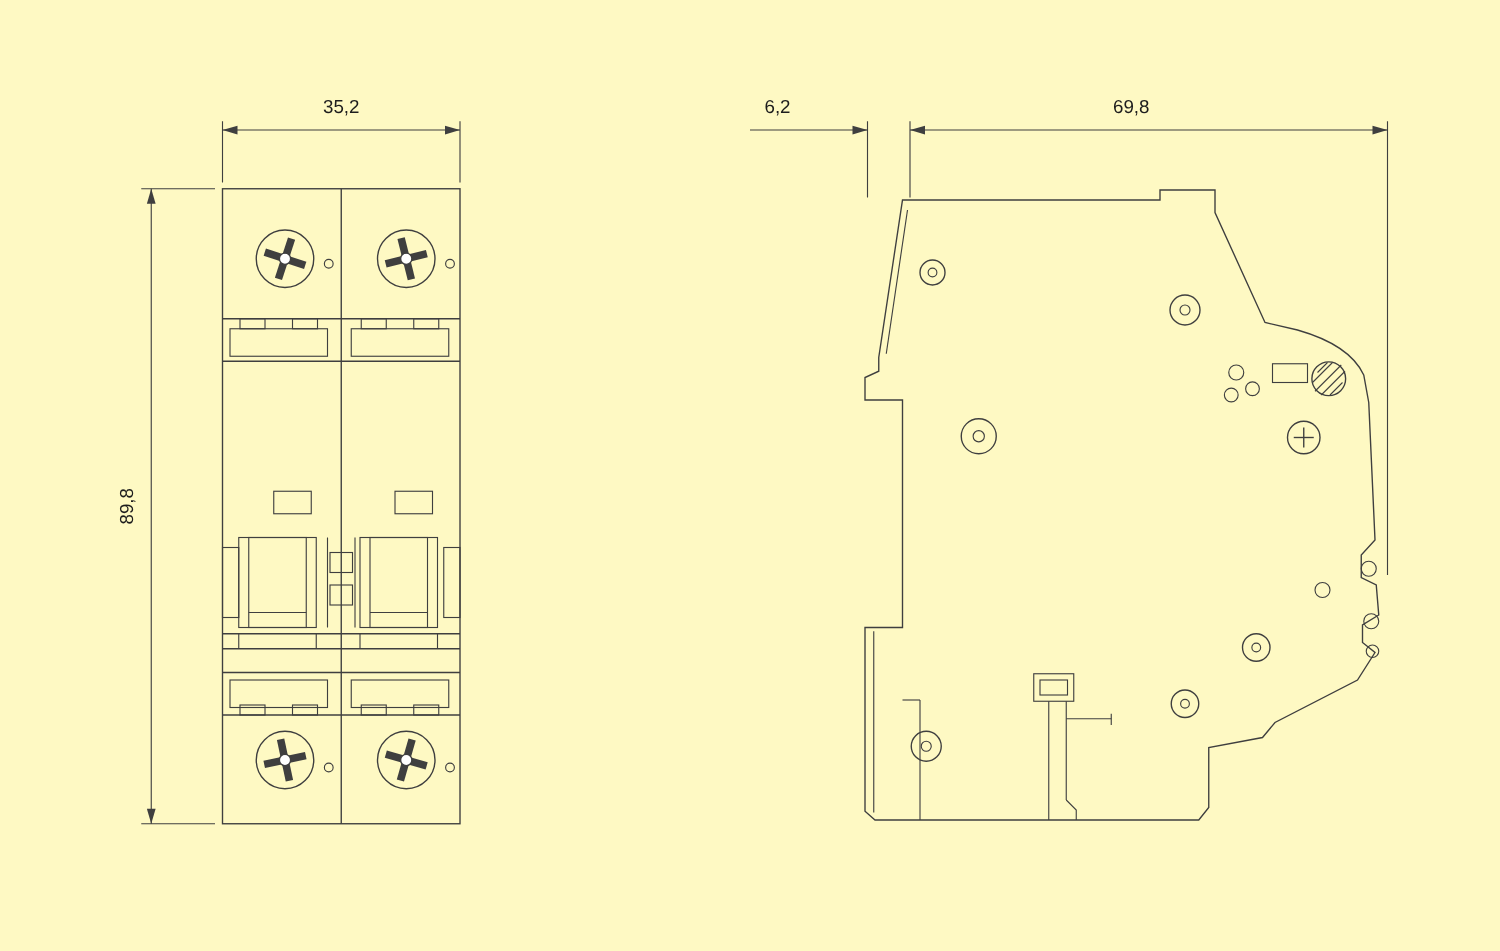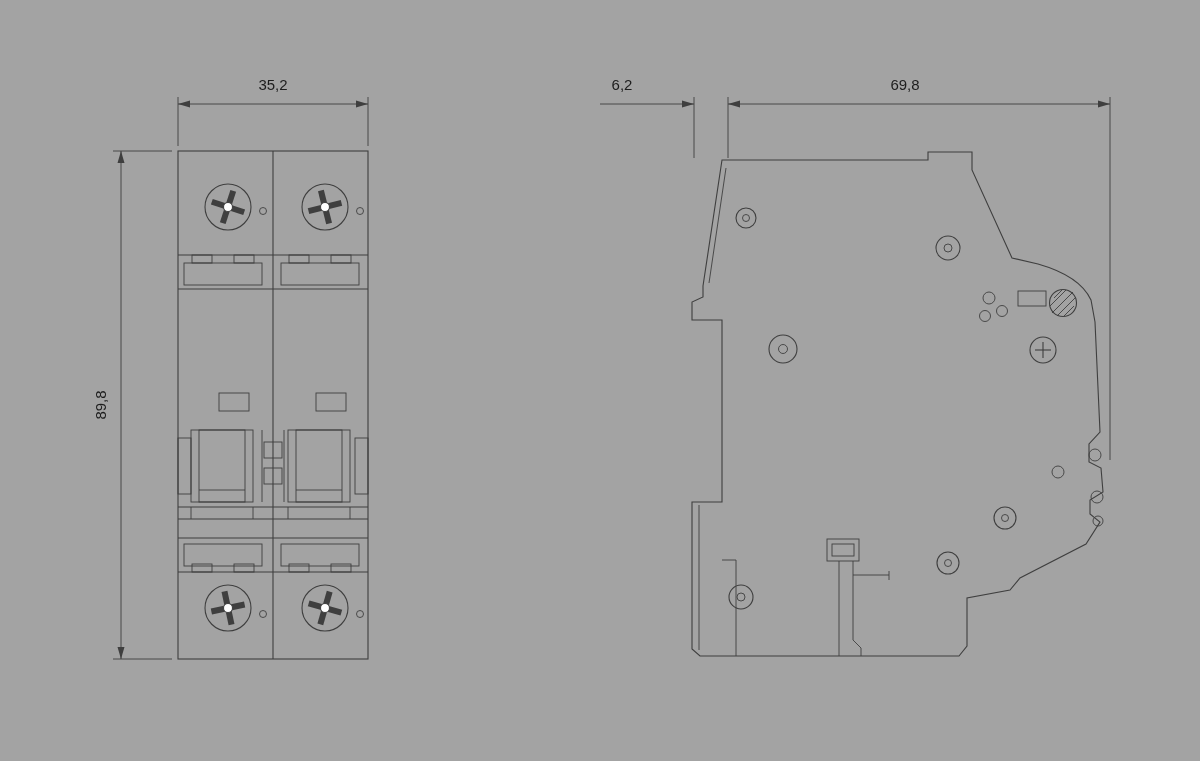--- a/index.html
+++ b/index.html
@@ -8,21 +8,21 @@
     background: #ffffff;
     width: 1200px;
     height: 761px;
     overflow: hidden;
     font-family: "Liberation Sans", sans-serif;
   }
   .canvas {
     position: relative;
     width: 1200px;
     height: 761px;
-    background: #a3a3a3;
+    background: #fef9c3;
   }
   svg { display: block; }
   .ln   { stroke: #3f3f3f; fill: none; stroke-width: 1.1; }
   .thin { stroke: #3f3f3f; fill: none; stroke-width: 0.9; }
   .arr  { fill: #3f3f3f; stroke: none; }
   .dim  { fill: #1d1d1d; stroke: none; font-size: 15px; font-family: "Liberation Sans", sans-serif; }
   .wfill { fill: #ffffff; }
   .slot { stroke: #3f3f3f; stroke-width: 6; }
 </style>
 </head>

